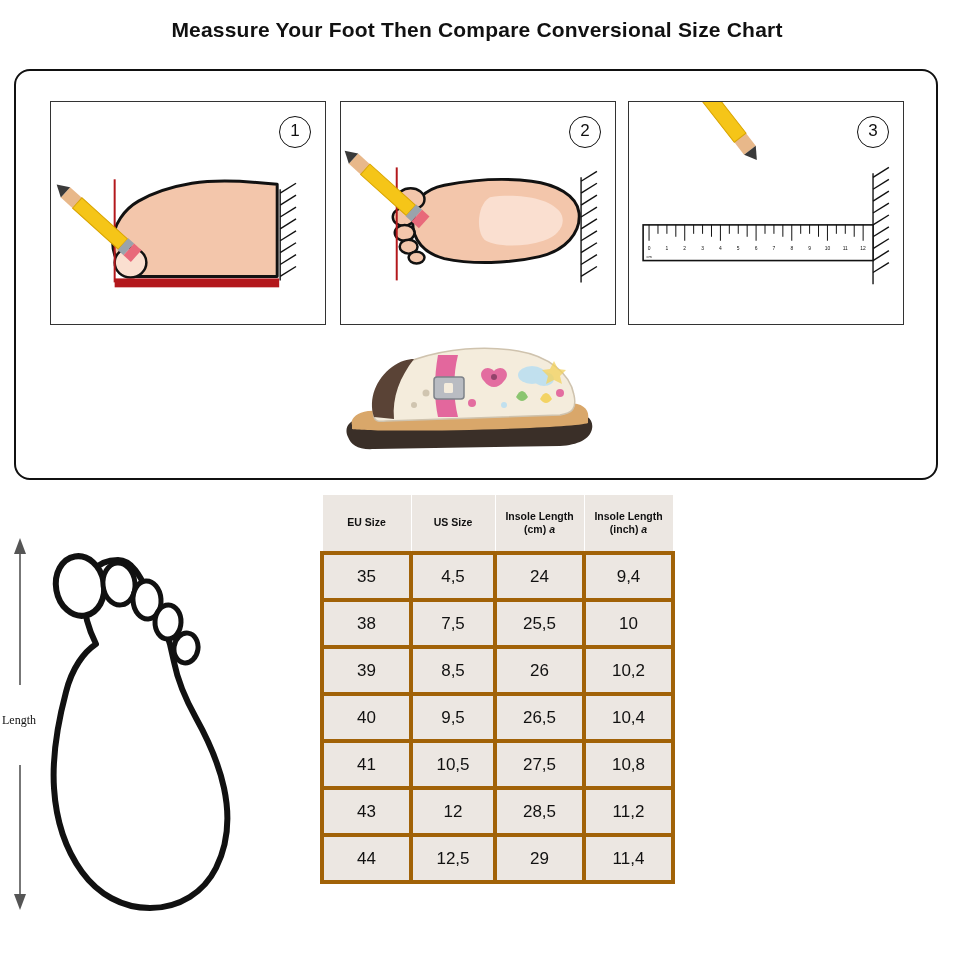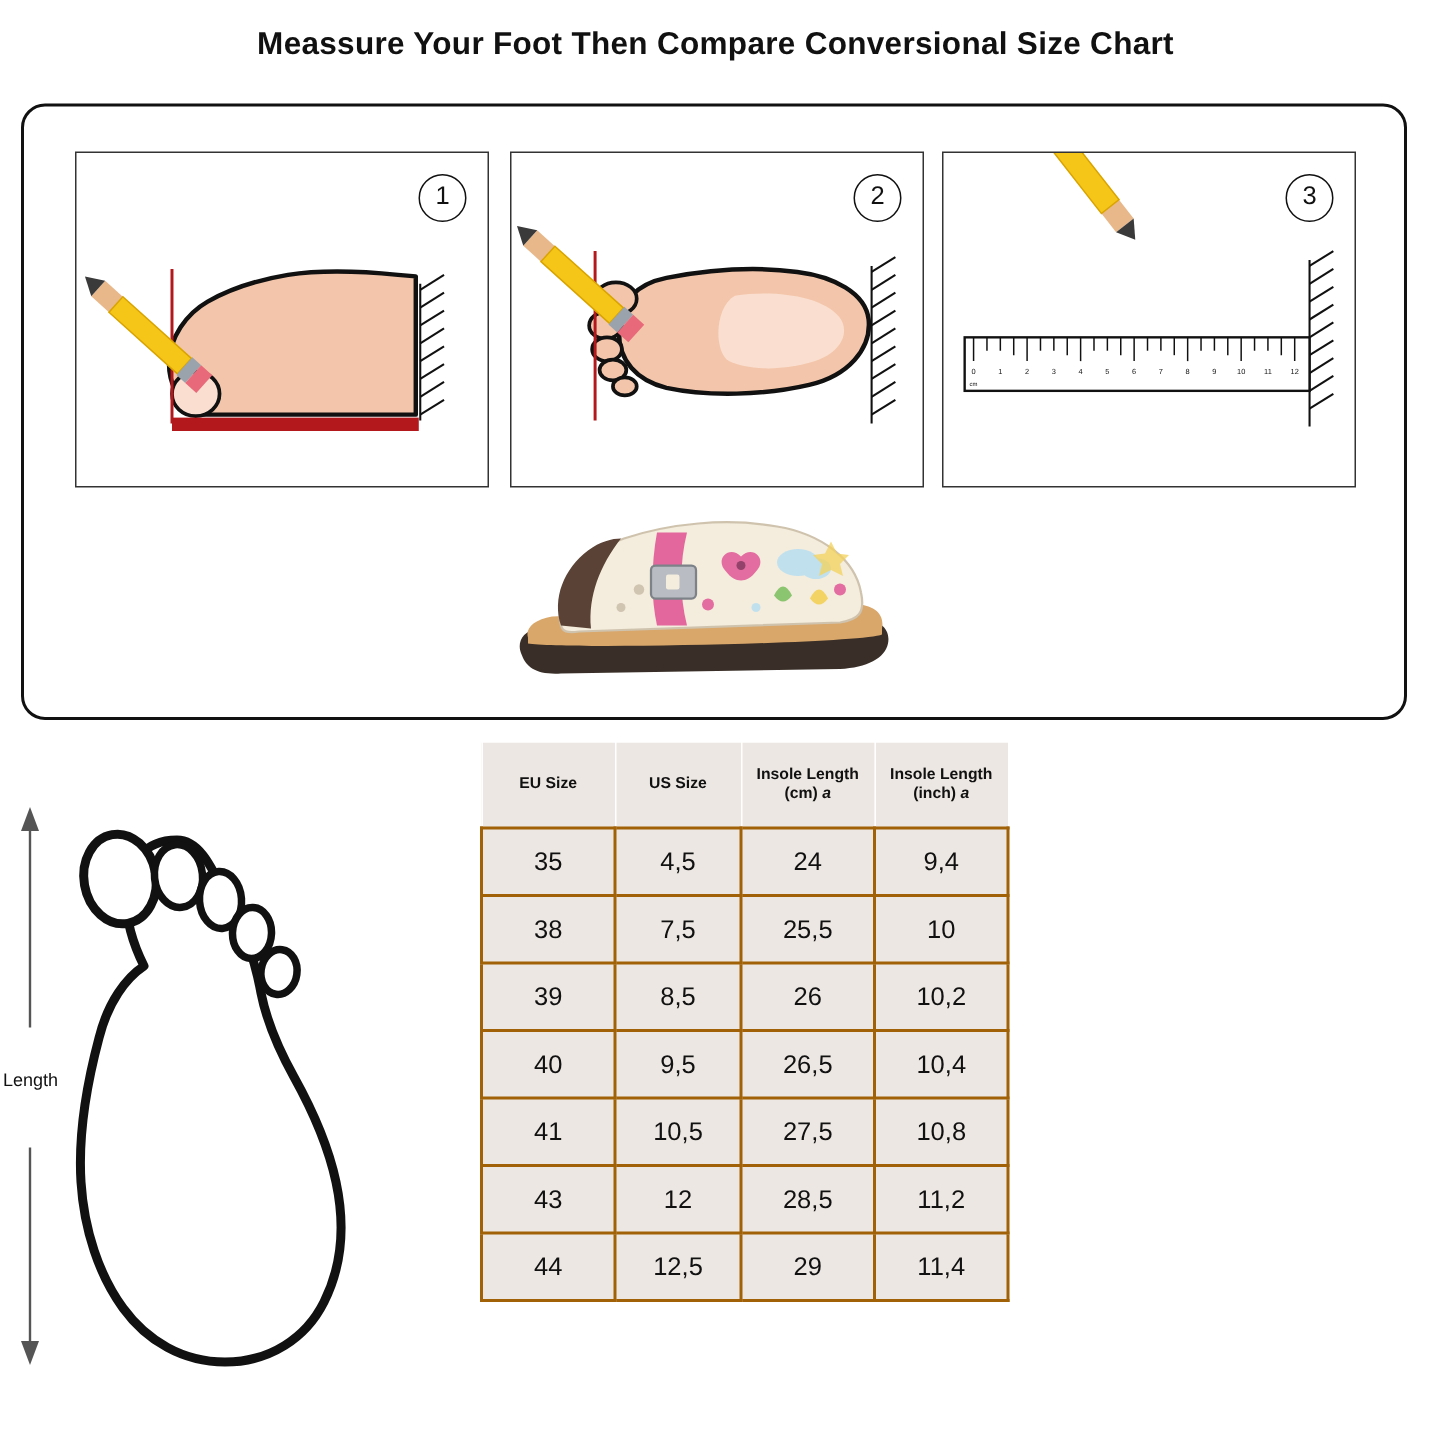--- a/index.html
+++ b/index.html
@@ -91,20 +91,21 @@
     top: 520px;
     width: 300px;
     height: 430px;
   }
   .length-label {
     position: absolute;
     left: 2px;
     top: 713px;
     font-size: 12px;
     color: #111111;
+    font-family: Liberation Serif, serif;
   }
 
   
   .size-table {
     position: absolute;
     left: 320px;
     top: 494px;
     border-collapse: collapse;
     font-size: 17px;
   }
@@ -115,21 +116,21 @@
     font-weight: bold;
     color: #111111;
     padding: 6px 4px;
     width: 77px;
     height: 44px;
     vertical-align: middle;
     line-height: 1.25;
   }
   .size-table td {
     background: #ece7e2;
-    border: 2px solid #a16207;
+    border: 4px solid #a16207;
     text-align: center;
     color: #111111;
     height: 41px;
     font-size: 17px;
     width: 77px;
   }
   .size-table th:nth-child(3),
   .size-table th:nth-child(4),
   .size-table td:nth-child(3),
   .size-table td:nth-child(4) { width: 80px; }

